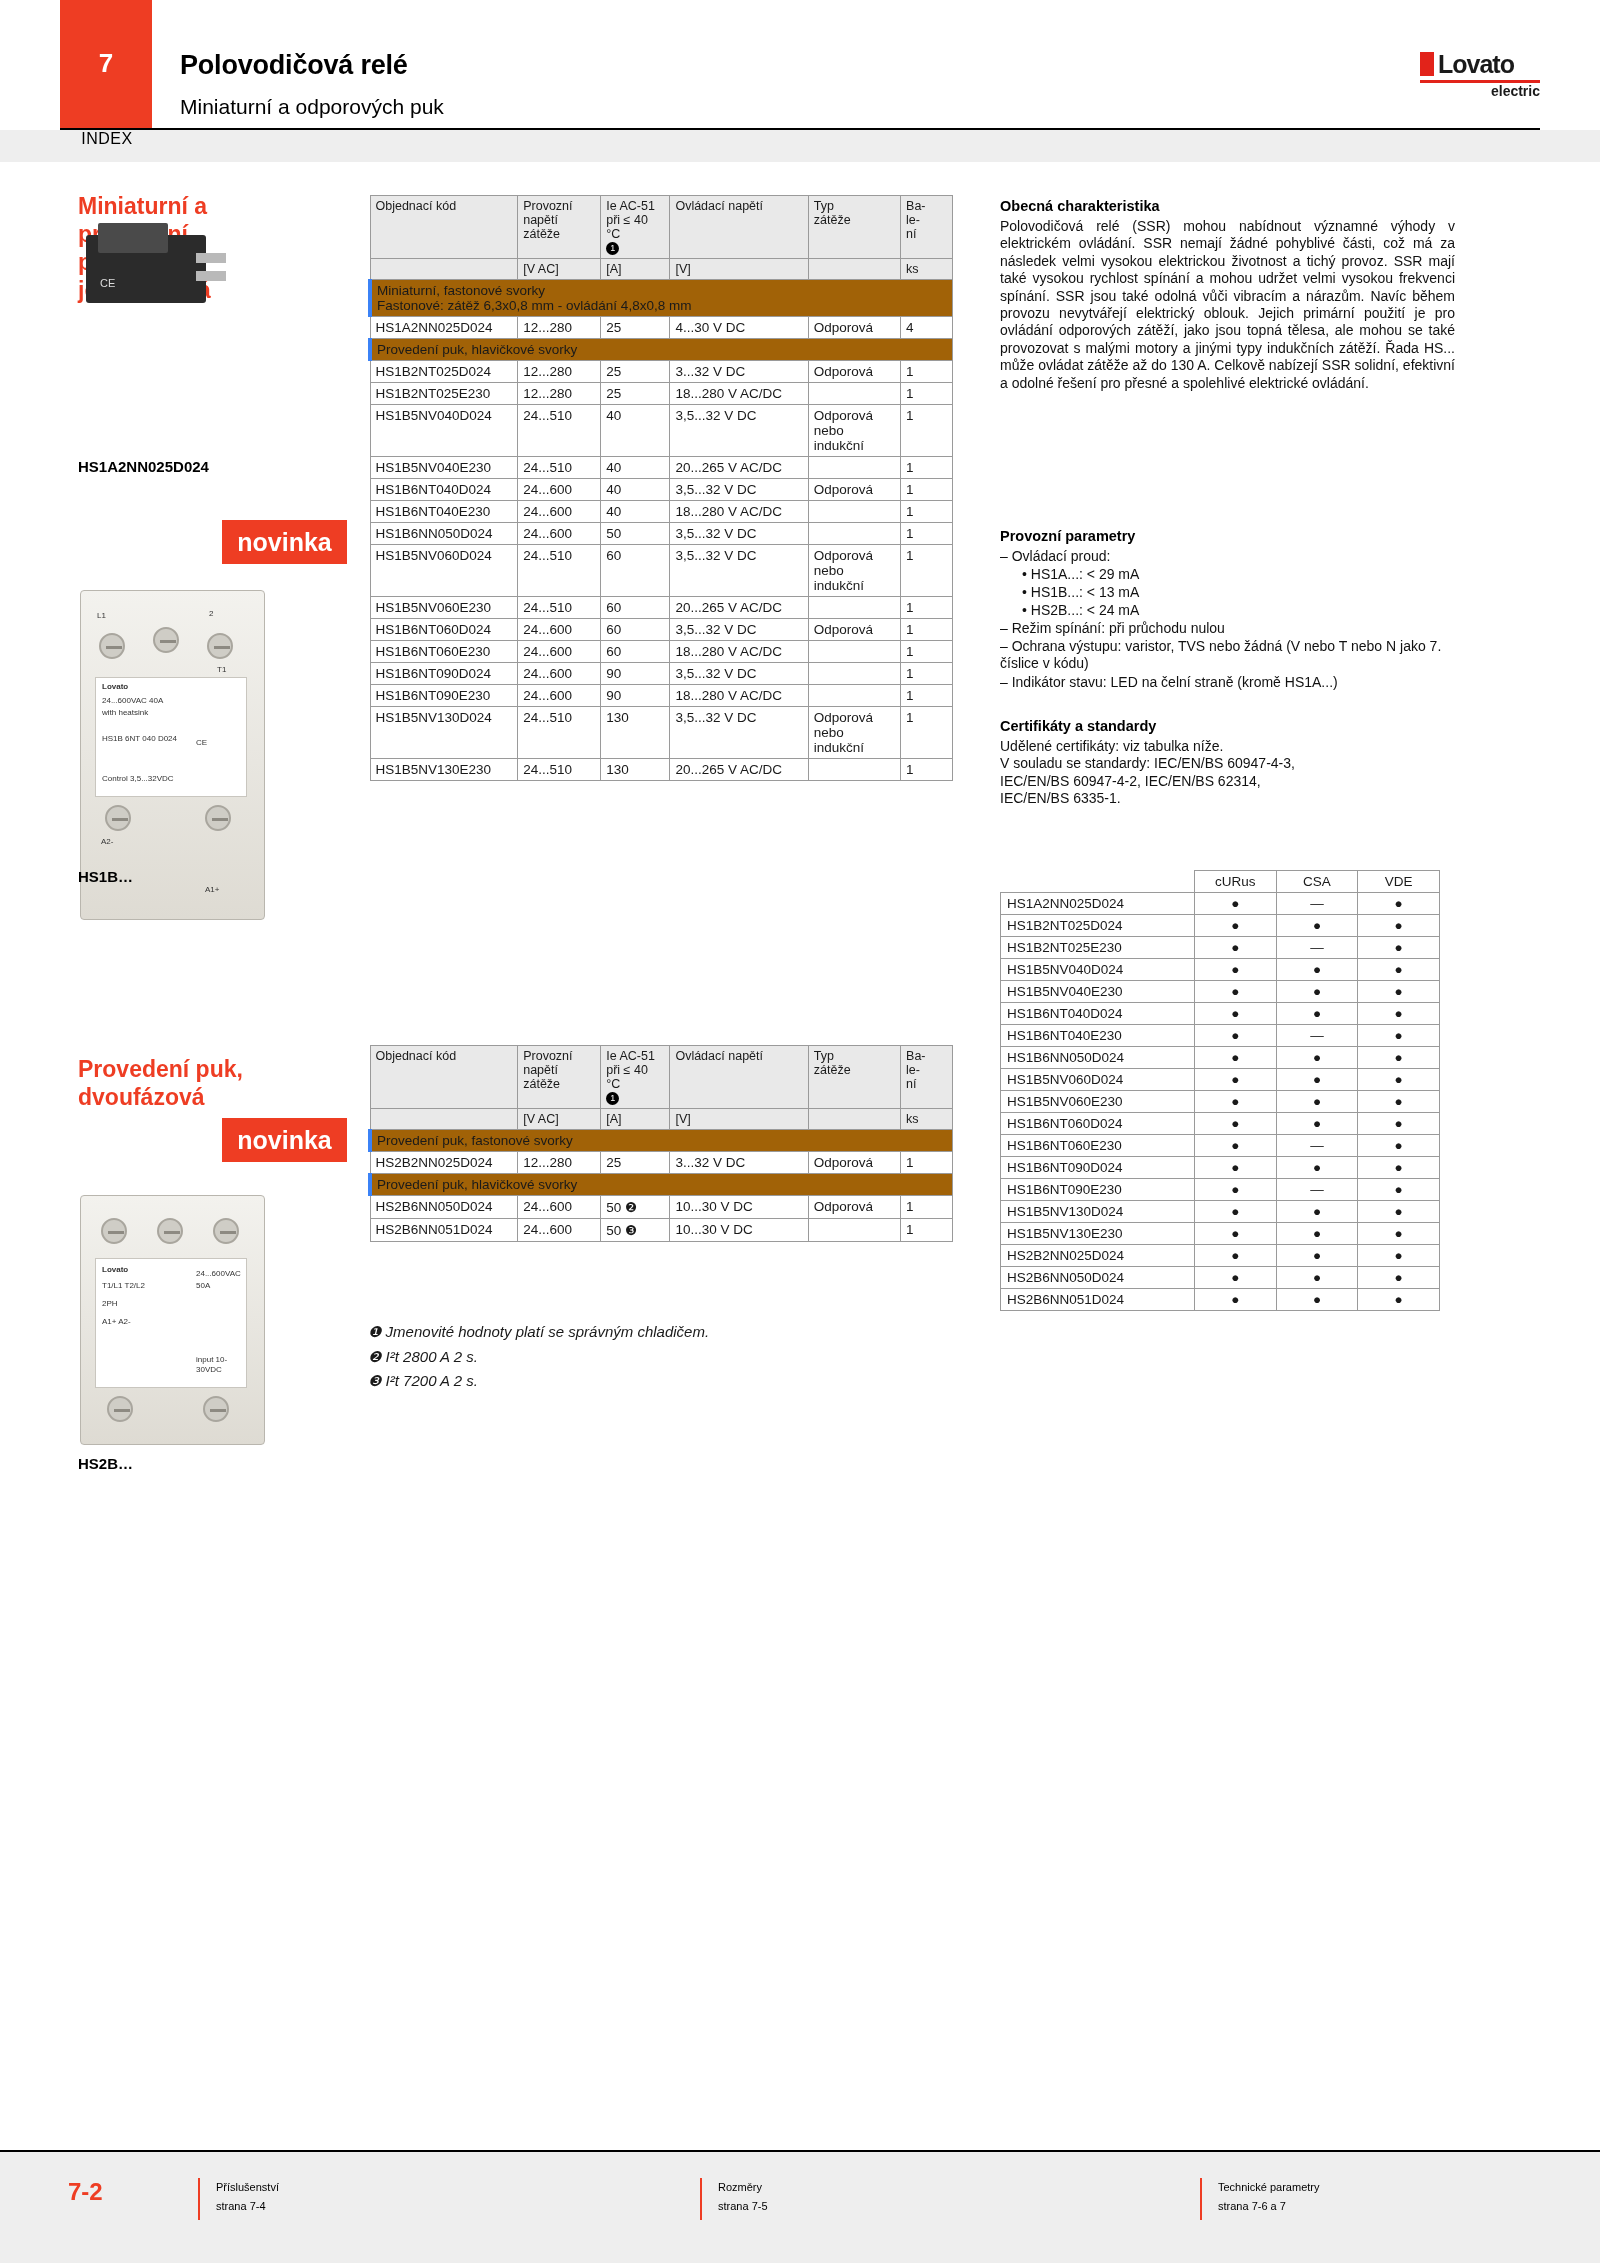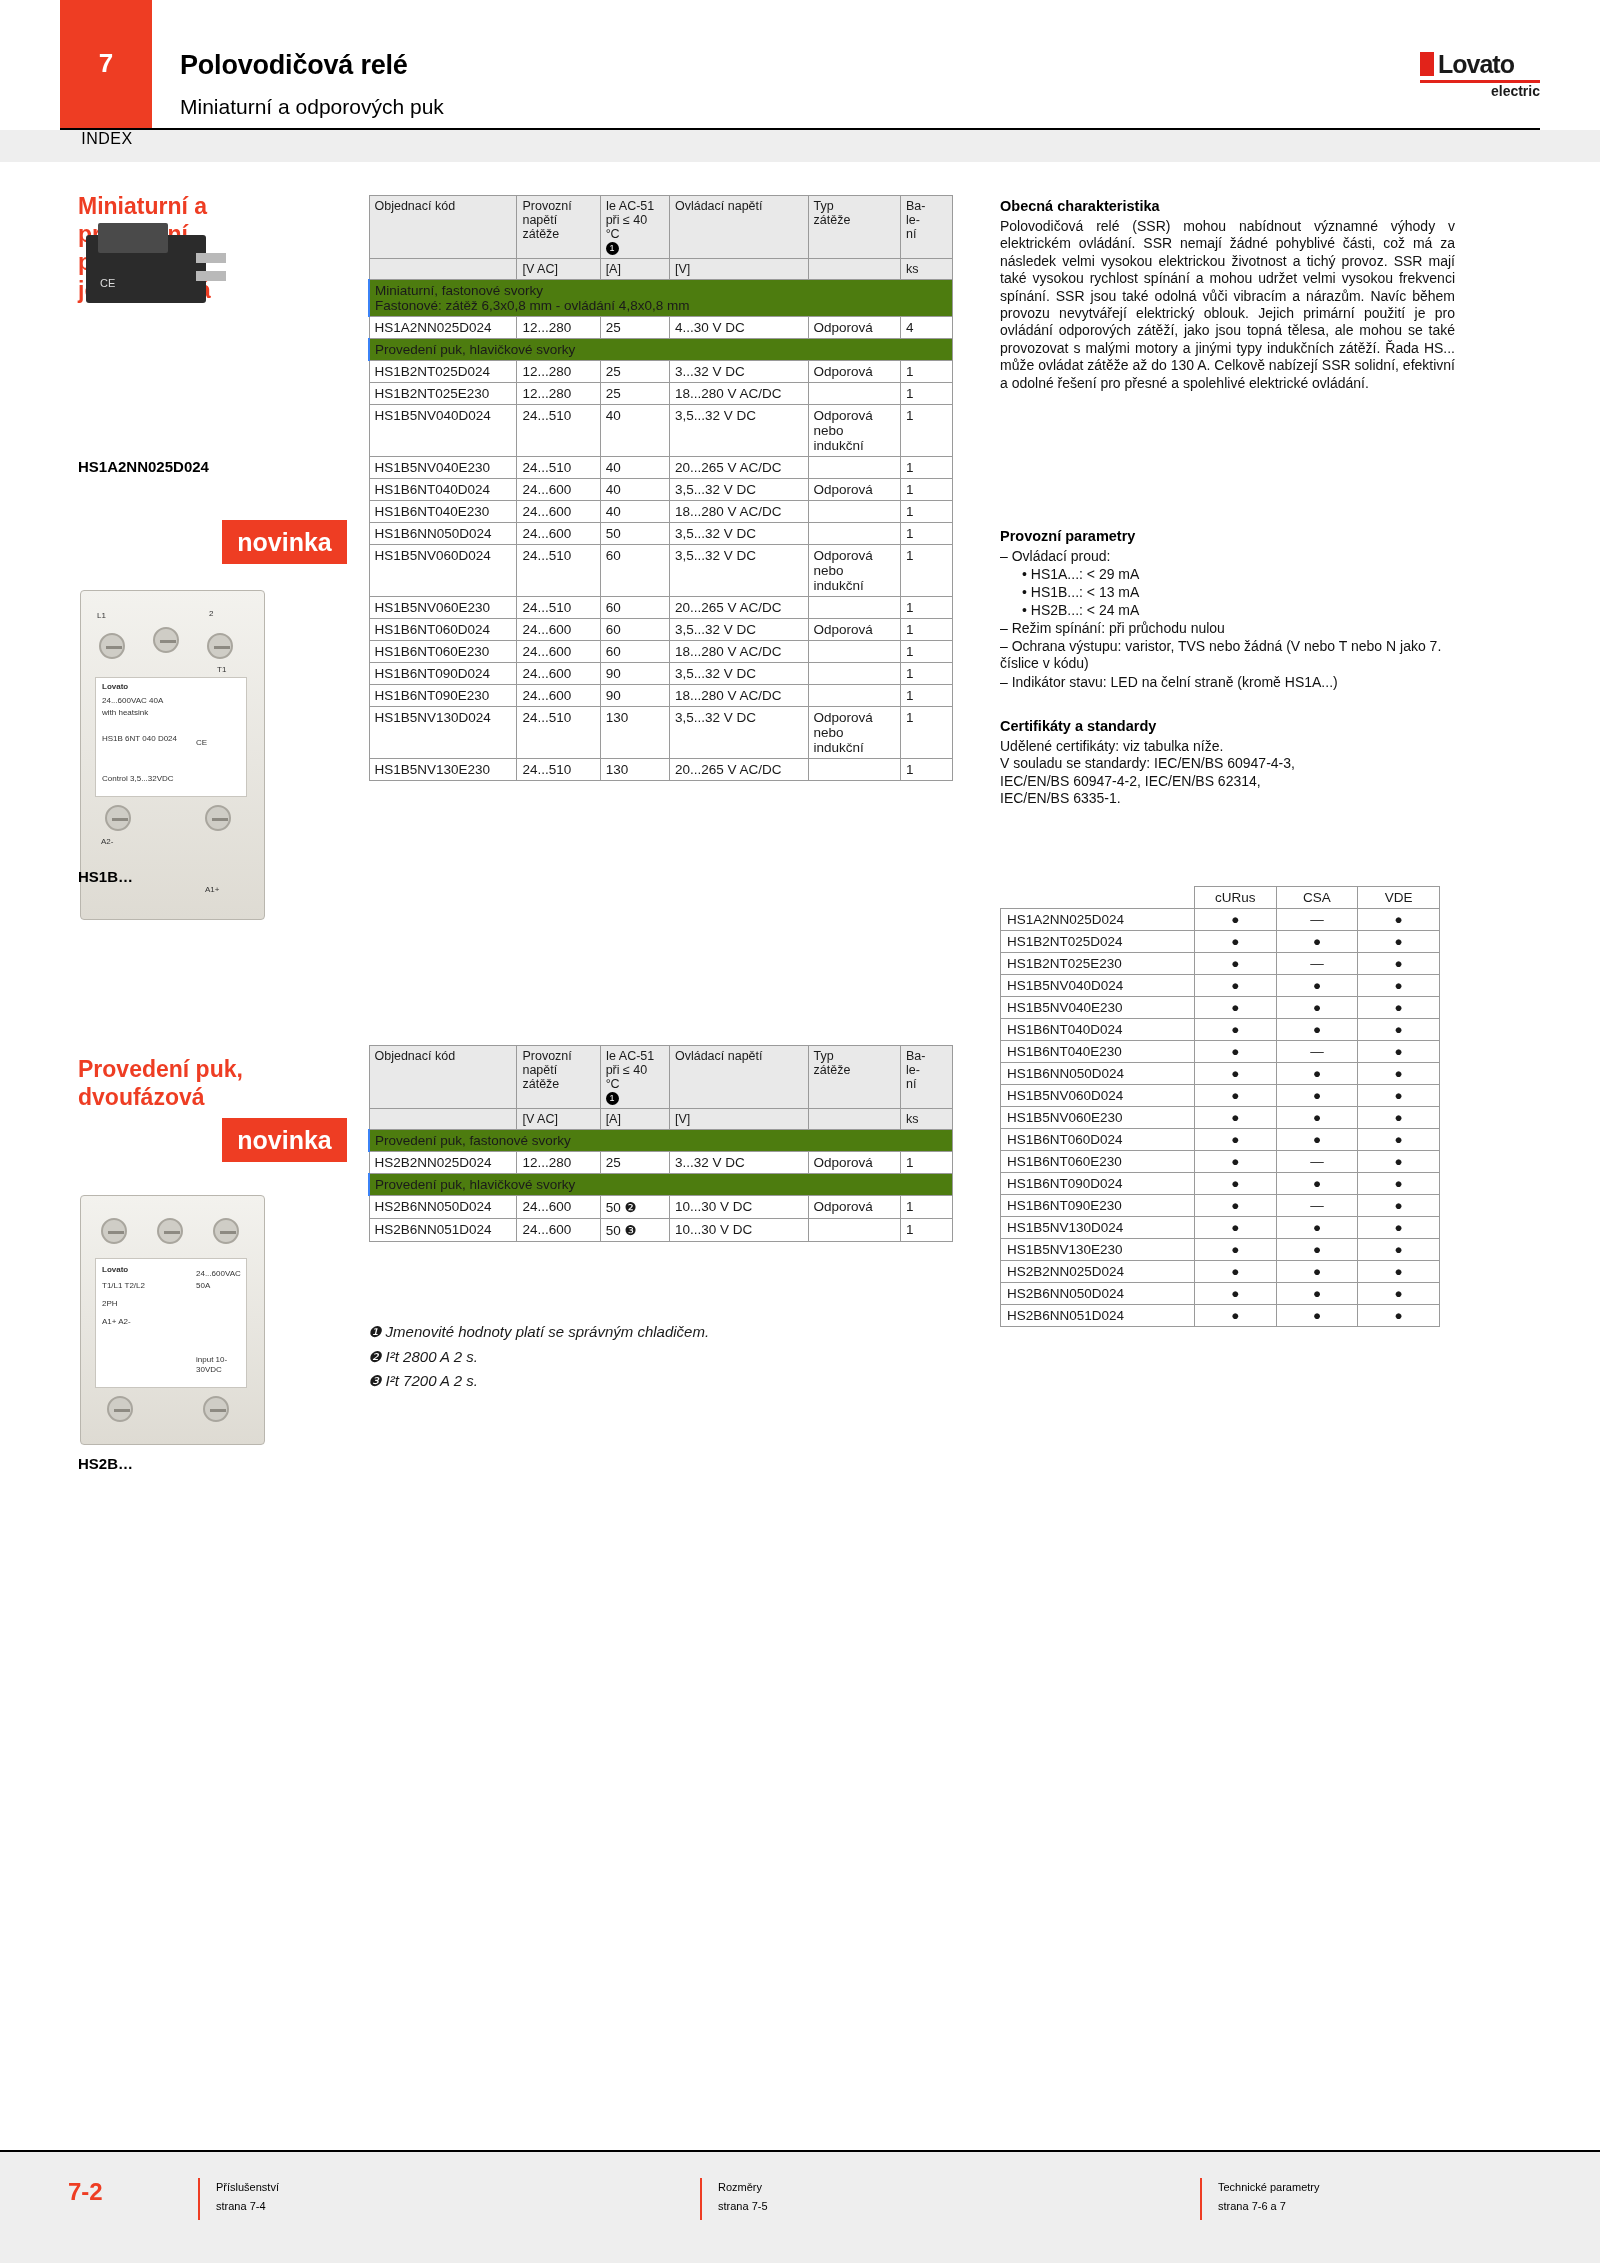--- a/index.html
+++ b/index.html
@@ -82,29 +82,29 @@
 
   
   table { border-collapse:collapse; }
   .tbl { position:absolute; font-size:13.5px; }
   .tbl td, .tbl th {
     border:1px solid #9a9a9a; padding:3px 5px; vertical-align:top; font-weight:normal;
     background:#ffffff;
   }
   .tbl .hdrow td { background:#e9e9e9; font-size:12.5px; line-height:14px; }
   .tbl .unitrow td { background:#e9e9e9; font-size:12.5px; }
-  .tbl .grouprow td { background:#4d7c0f; border-left:2px solid #3b82f6; border-right:1px solid #9a9a9a;margin-top:36px;}
+  .tbl .grouprow td { background:#a16207; border-left:4px solid #3b82f6; border-right:1px solid #9a9a9a;margin-top:36px;}
   .code { font-weight:bold; }
 
   
   .rtitle { position:absolute; font-weight:bold; font-size:14.5px; color:#000; }
   .rtext { position:absolute; font-size:14px; line-height:17.4px; color:#111; }
 
   
-  .cert { position:absolute; font-size:13.5px;margin-top:16px; }
+  .cert { position:absolute; font-size:13.5px; }
   .cert td { border:1px solid #9a9a9a; padding:2px 6px; height:22px; }
   .cert .hd td { background:#ffffff; text-align:center; font-weight:normal; }
   .cert .dot { text-align:center; }
 
   
   .fn { position:absolute; font-size:15px; line-height:17px;font-style:italic; }
 
   
   .footer-rule { position:absolute; left:0; top:2150px; width:1600px; height:2px; background:#000;}
   .footer-band { position:absolute; left:0; top:2152px; width:1600px; height:111px; background:#eeeeee;}

